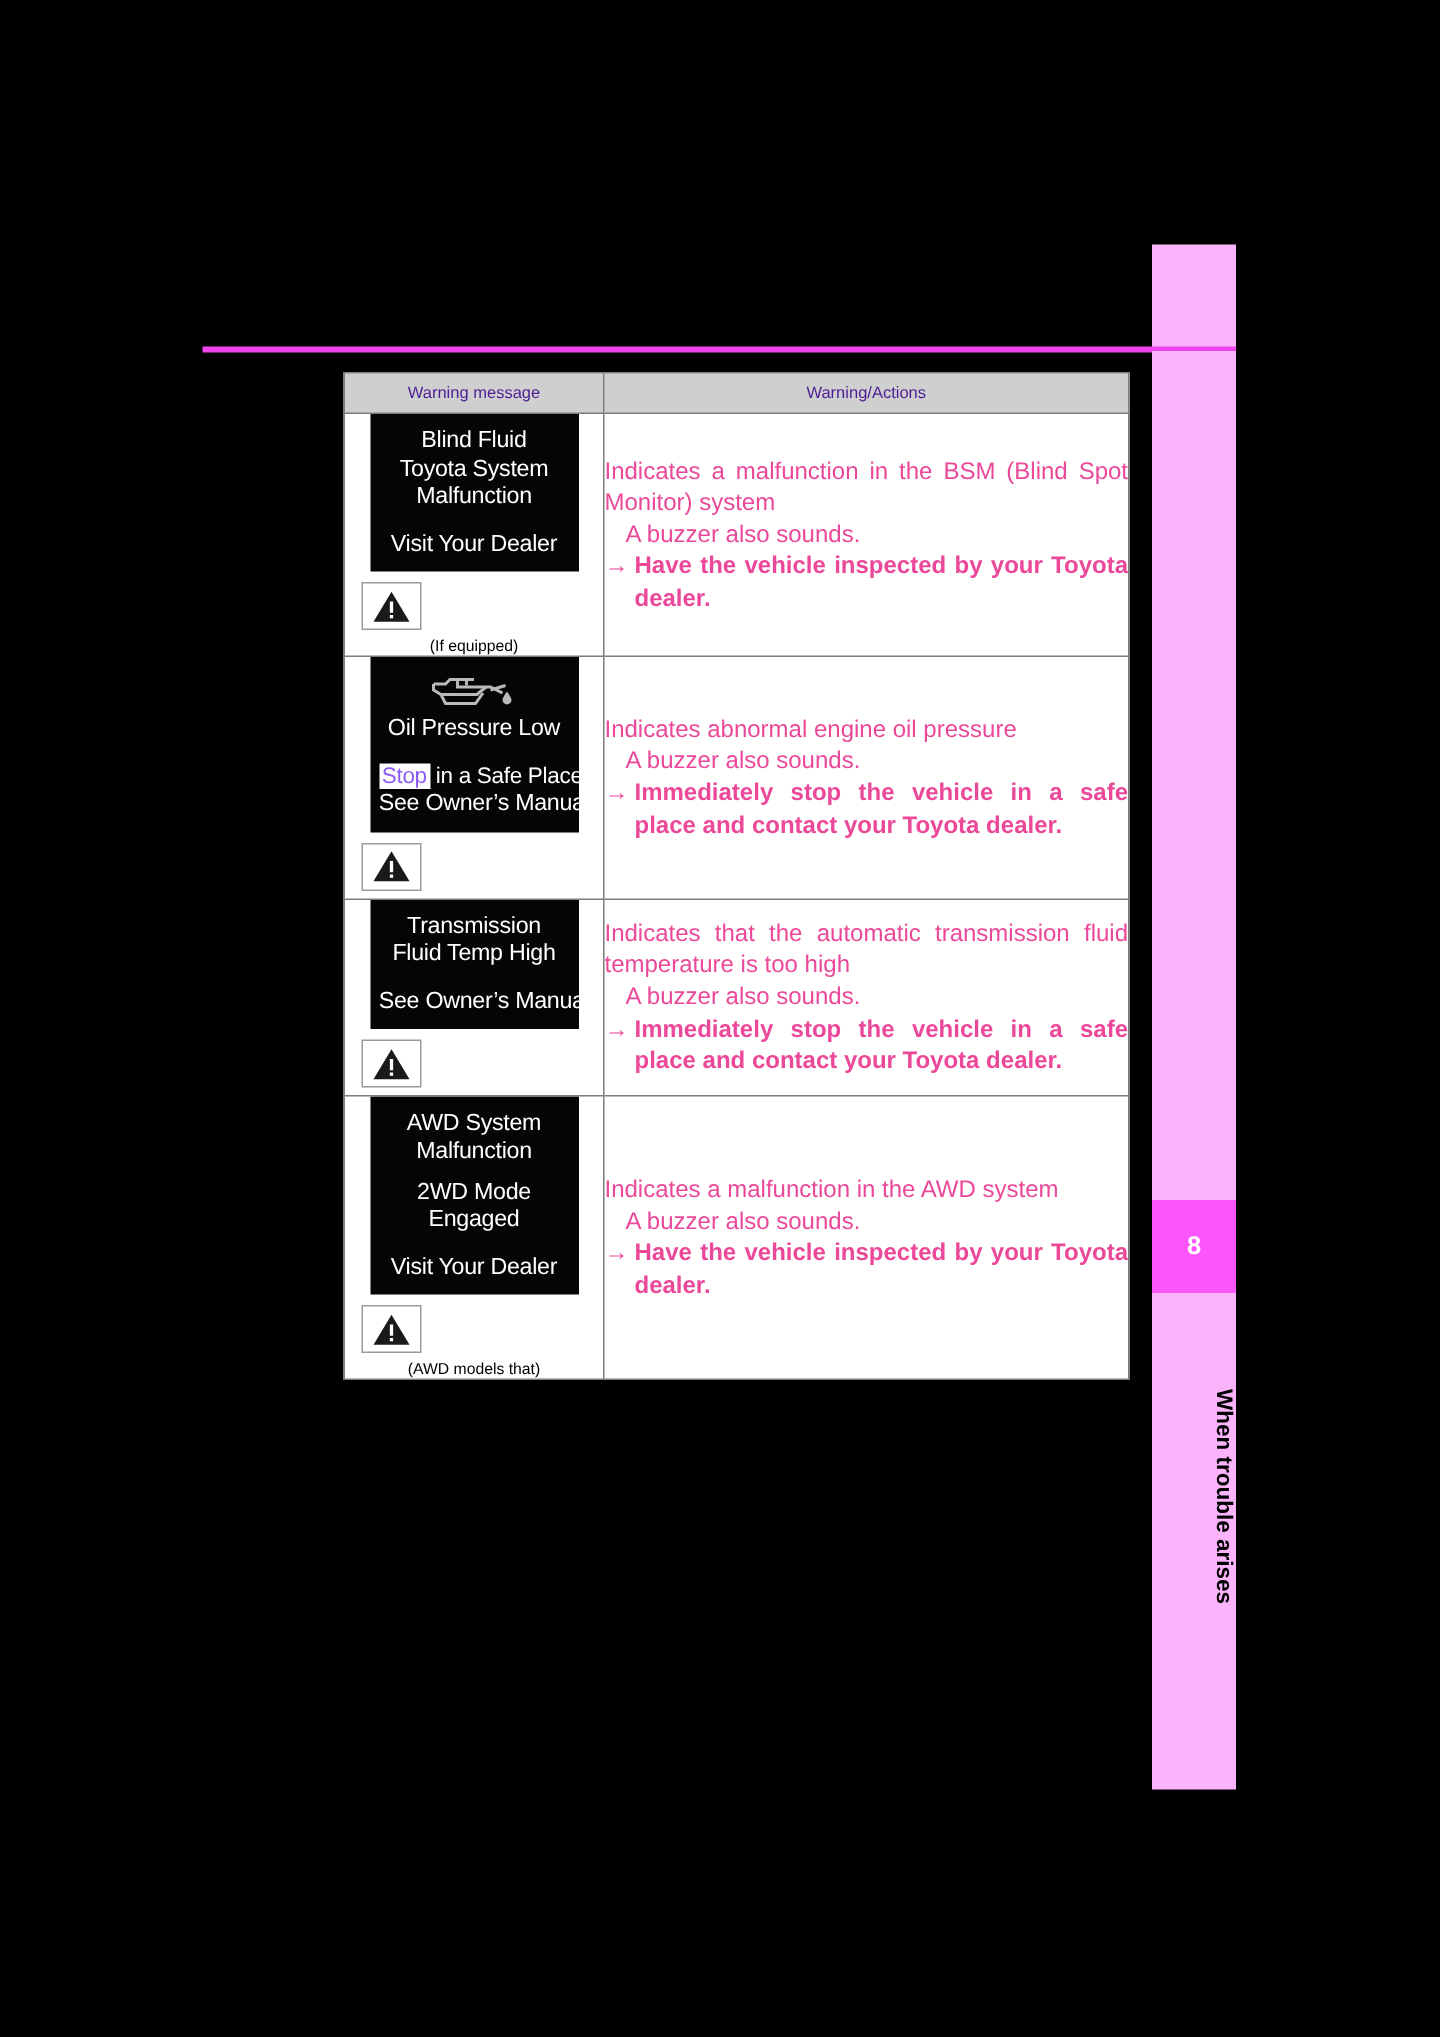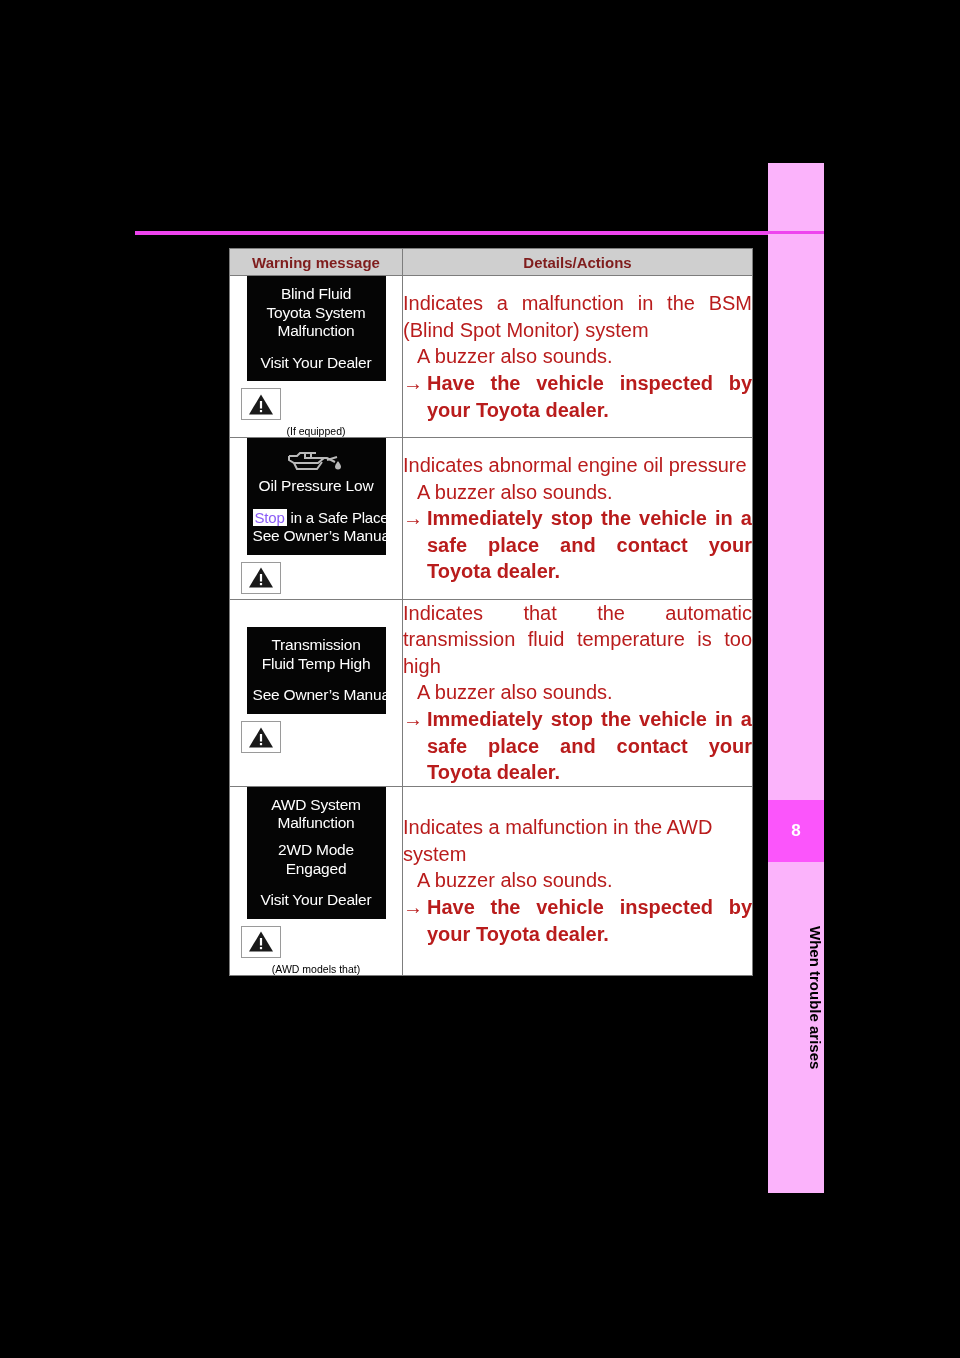--- a/index.html
+++ b/index.html
@@ -105,37 +105,37 @@
     table-layout: fixed;
   }
   .warn-table th,
   .warn-table td {
     border: 1px solid #7d7d7d;
     vertical-align: middle;
     padding: 0;
   }
   .warn-table thead th {
     background: #cfcfcf;
-    color: #7f1d1d;
-    font-size: 15px;
-    font-weight: bold;
+    color: #4c1d95;
+    font-size: 11px;
+    font-weight: normal;
     height: 26px;
     text-align: center;
   }
   .col-msg { width: 172px; }
   .col-det { width: 349px; }
 
   .msg-cell {
     text-align: center;
     padding: 12px 0 8px 0;
   }
   .det-cell {
     padding: 10px 10px 10px 12px;
-    font-size: 20px;
-    color: #b91c1c;
+    font-size: 16px;
+    color: #ec4899;
     line-height: 1.33;
   }
 
   
   .display {
     width: 139px;
     margin: 0 auto;
     background: #050505;
     color: #ffffff;
     padding: 9px 6px 9px 6px;
@@ -207,21 +207,21 @@
 <div class="side-tab-rule"></div>
 <div class="chapter-box">
   <div class="chapter-num">8</div>
 </div>
 <div class="chapter-title">When trouble arises</div>
 
 <table class="warn-table">
   <thead>
     <tr>
       <th class="col-msg">Warning message</th>
-      <th class="col-det">Details/Actions</th>
+      <th class="col-det">Warning/Actions</th>
     </tr>
   </thead>
   <tbody>
 
     <tr>
       <td class="msg-cell">
         <div class="display">
           <div class="line">Blind Fluid</div>
           <div class="line">Toyota System</div>
           <div class="line">Malfunction</div>

